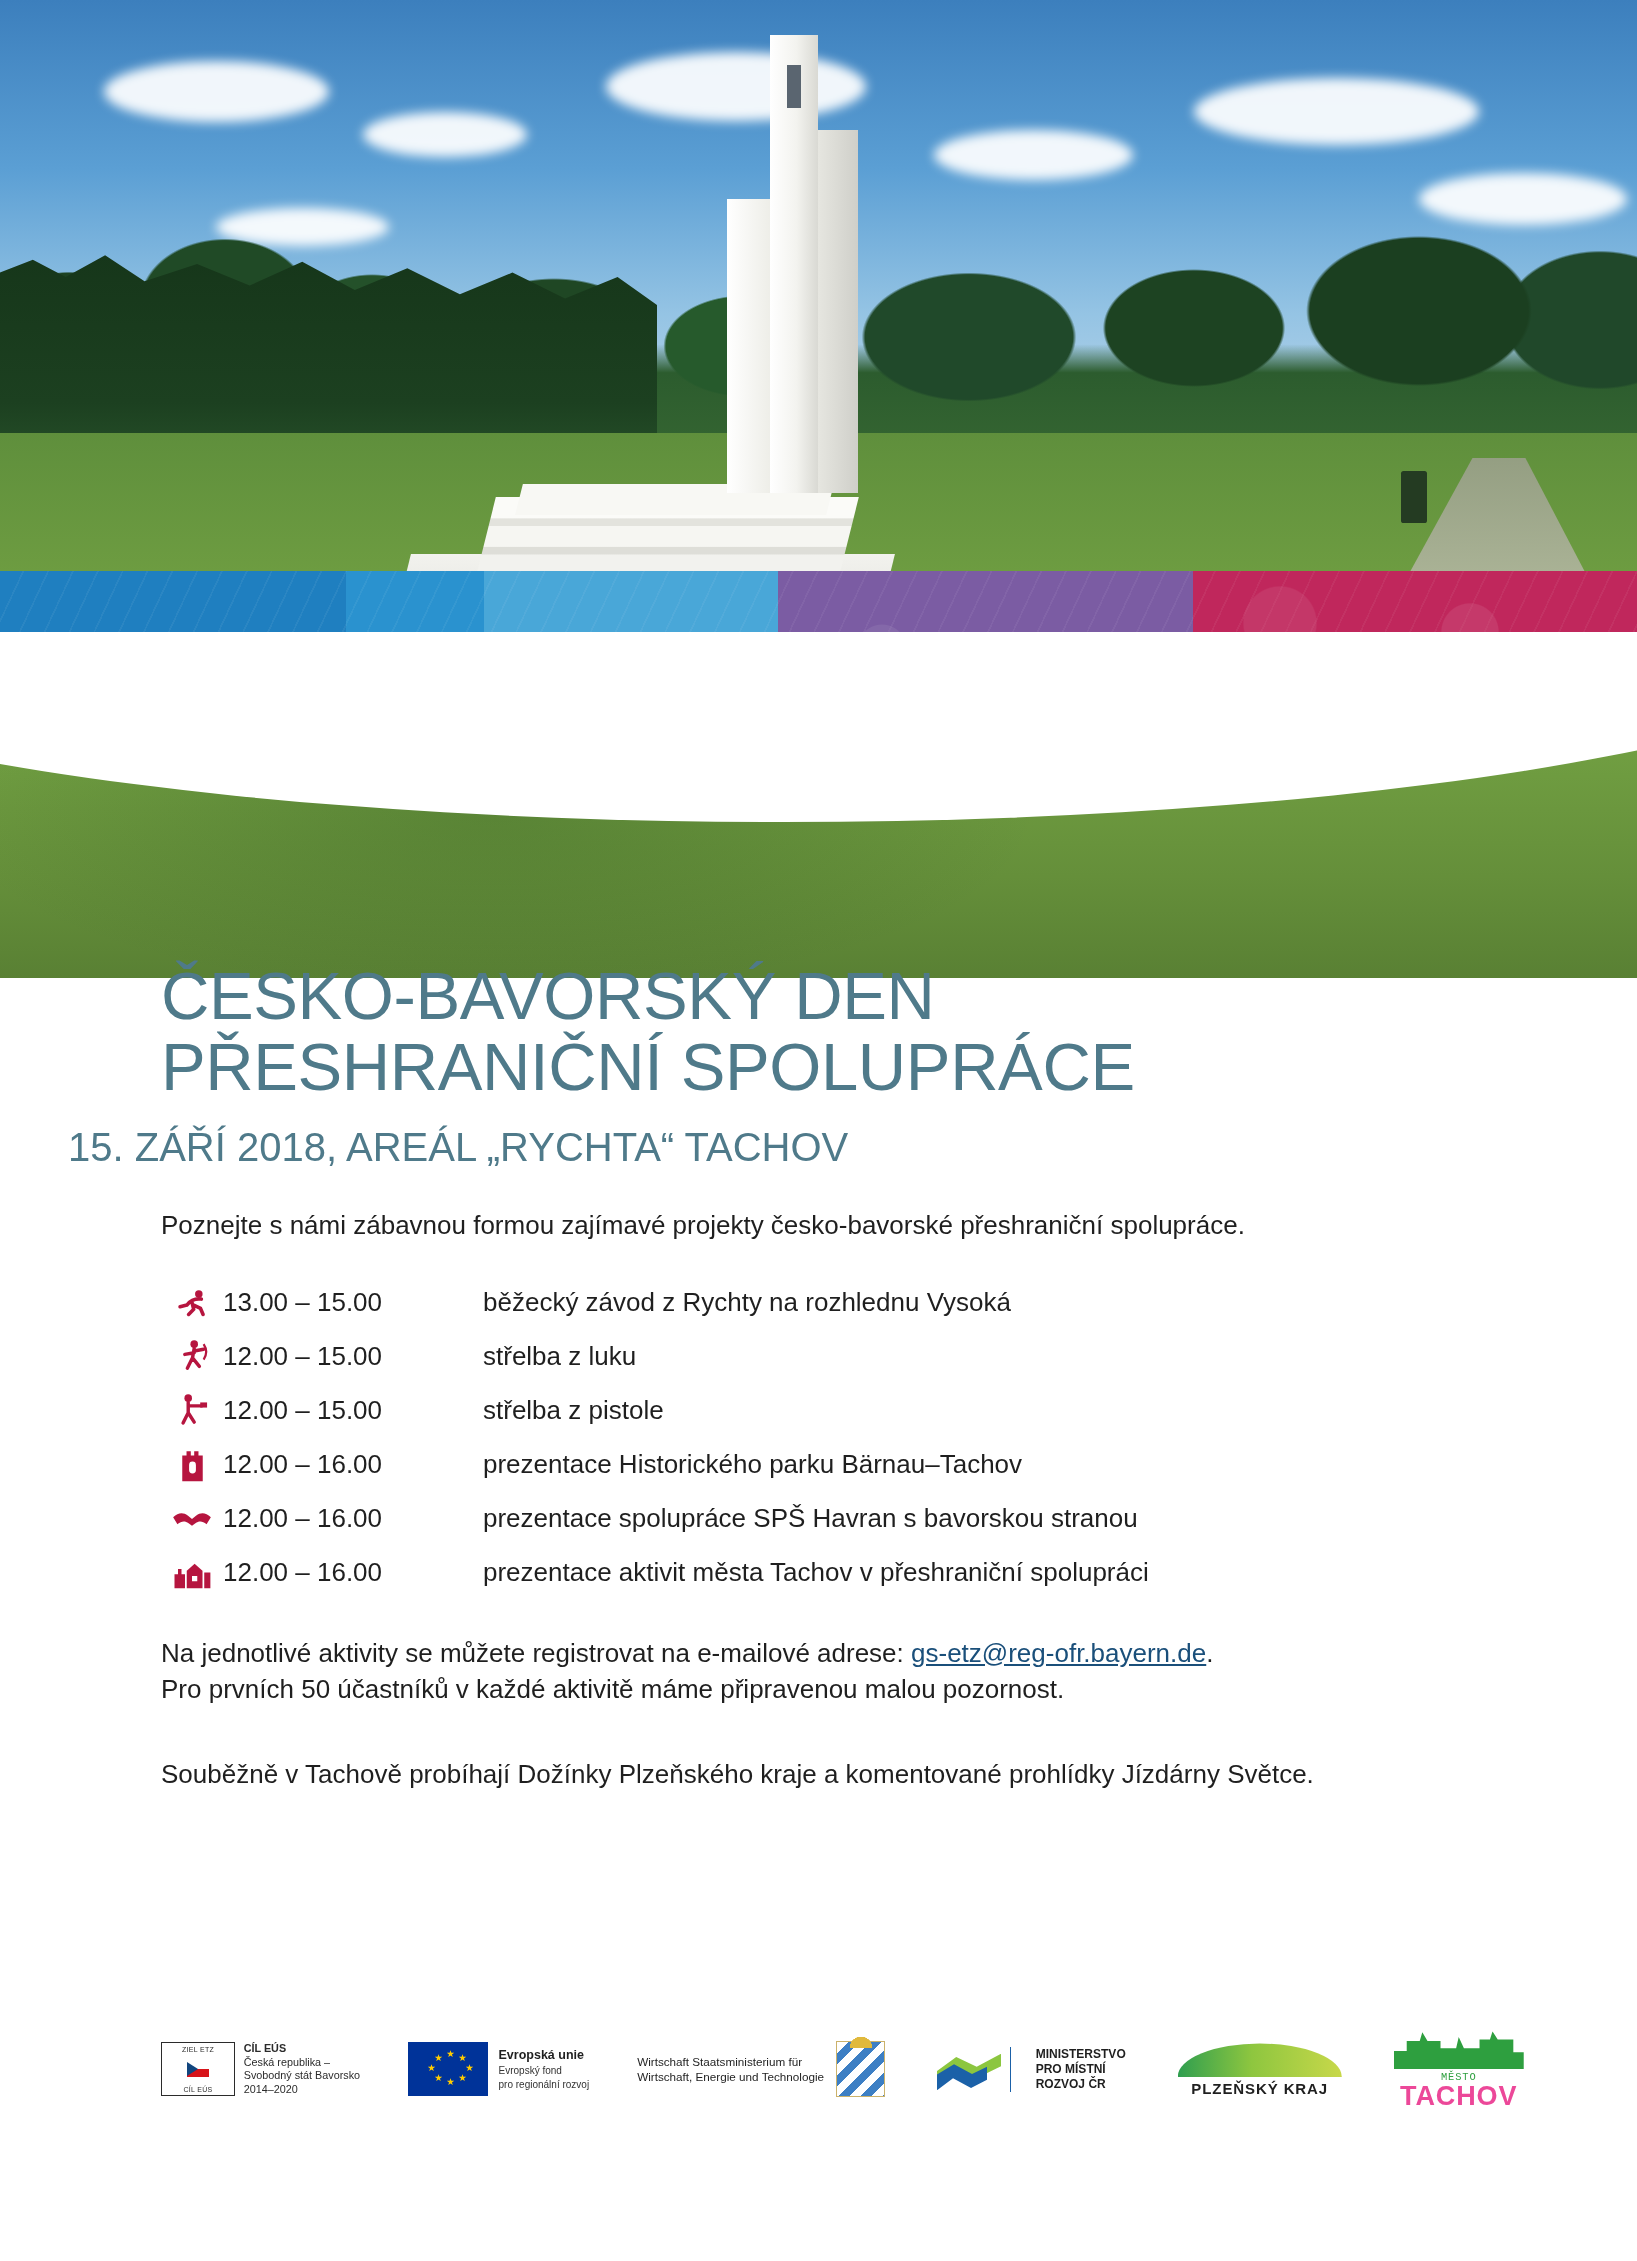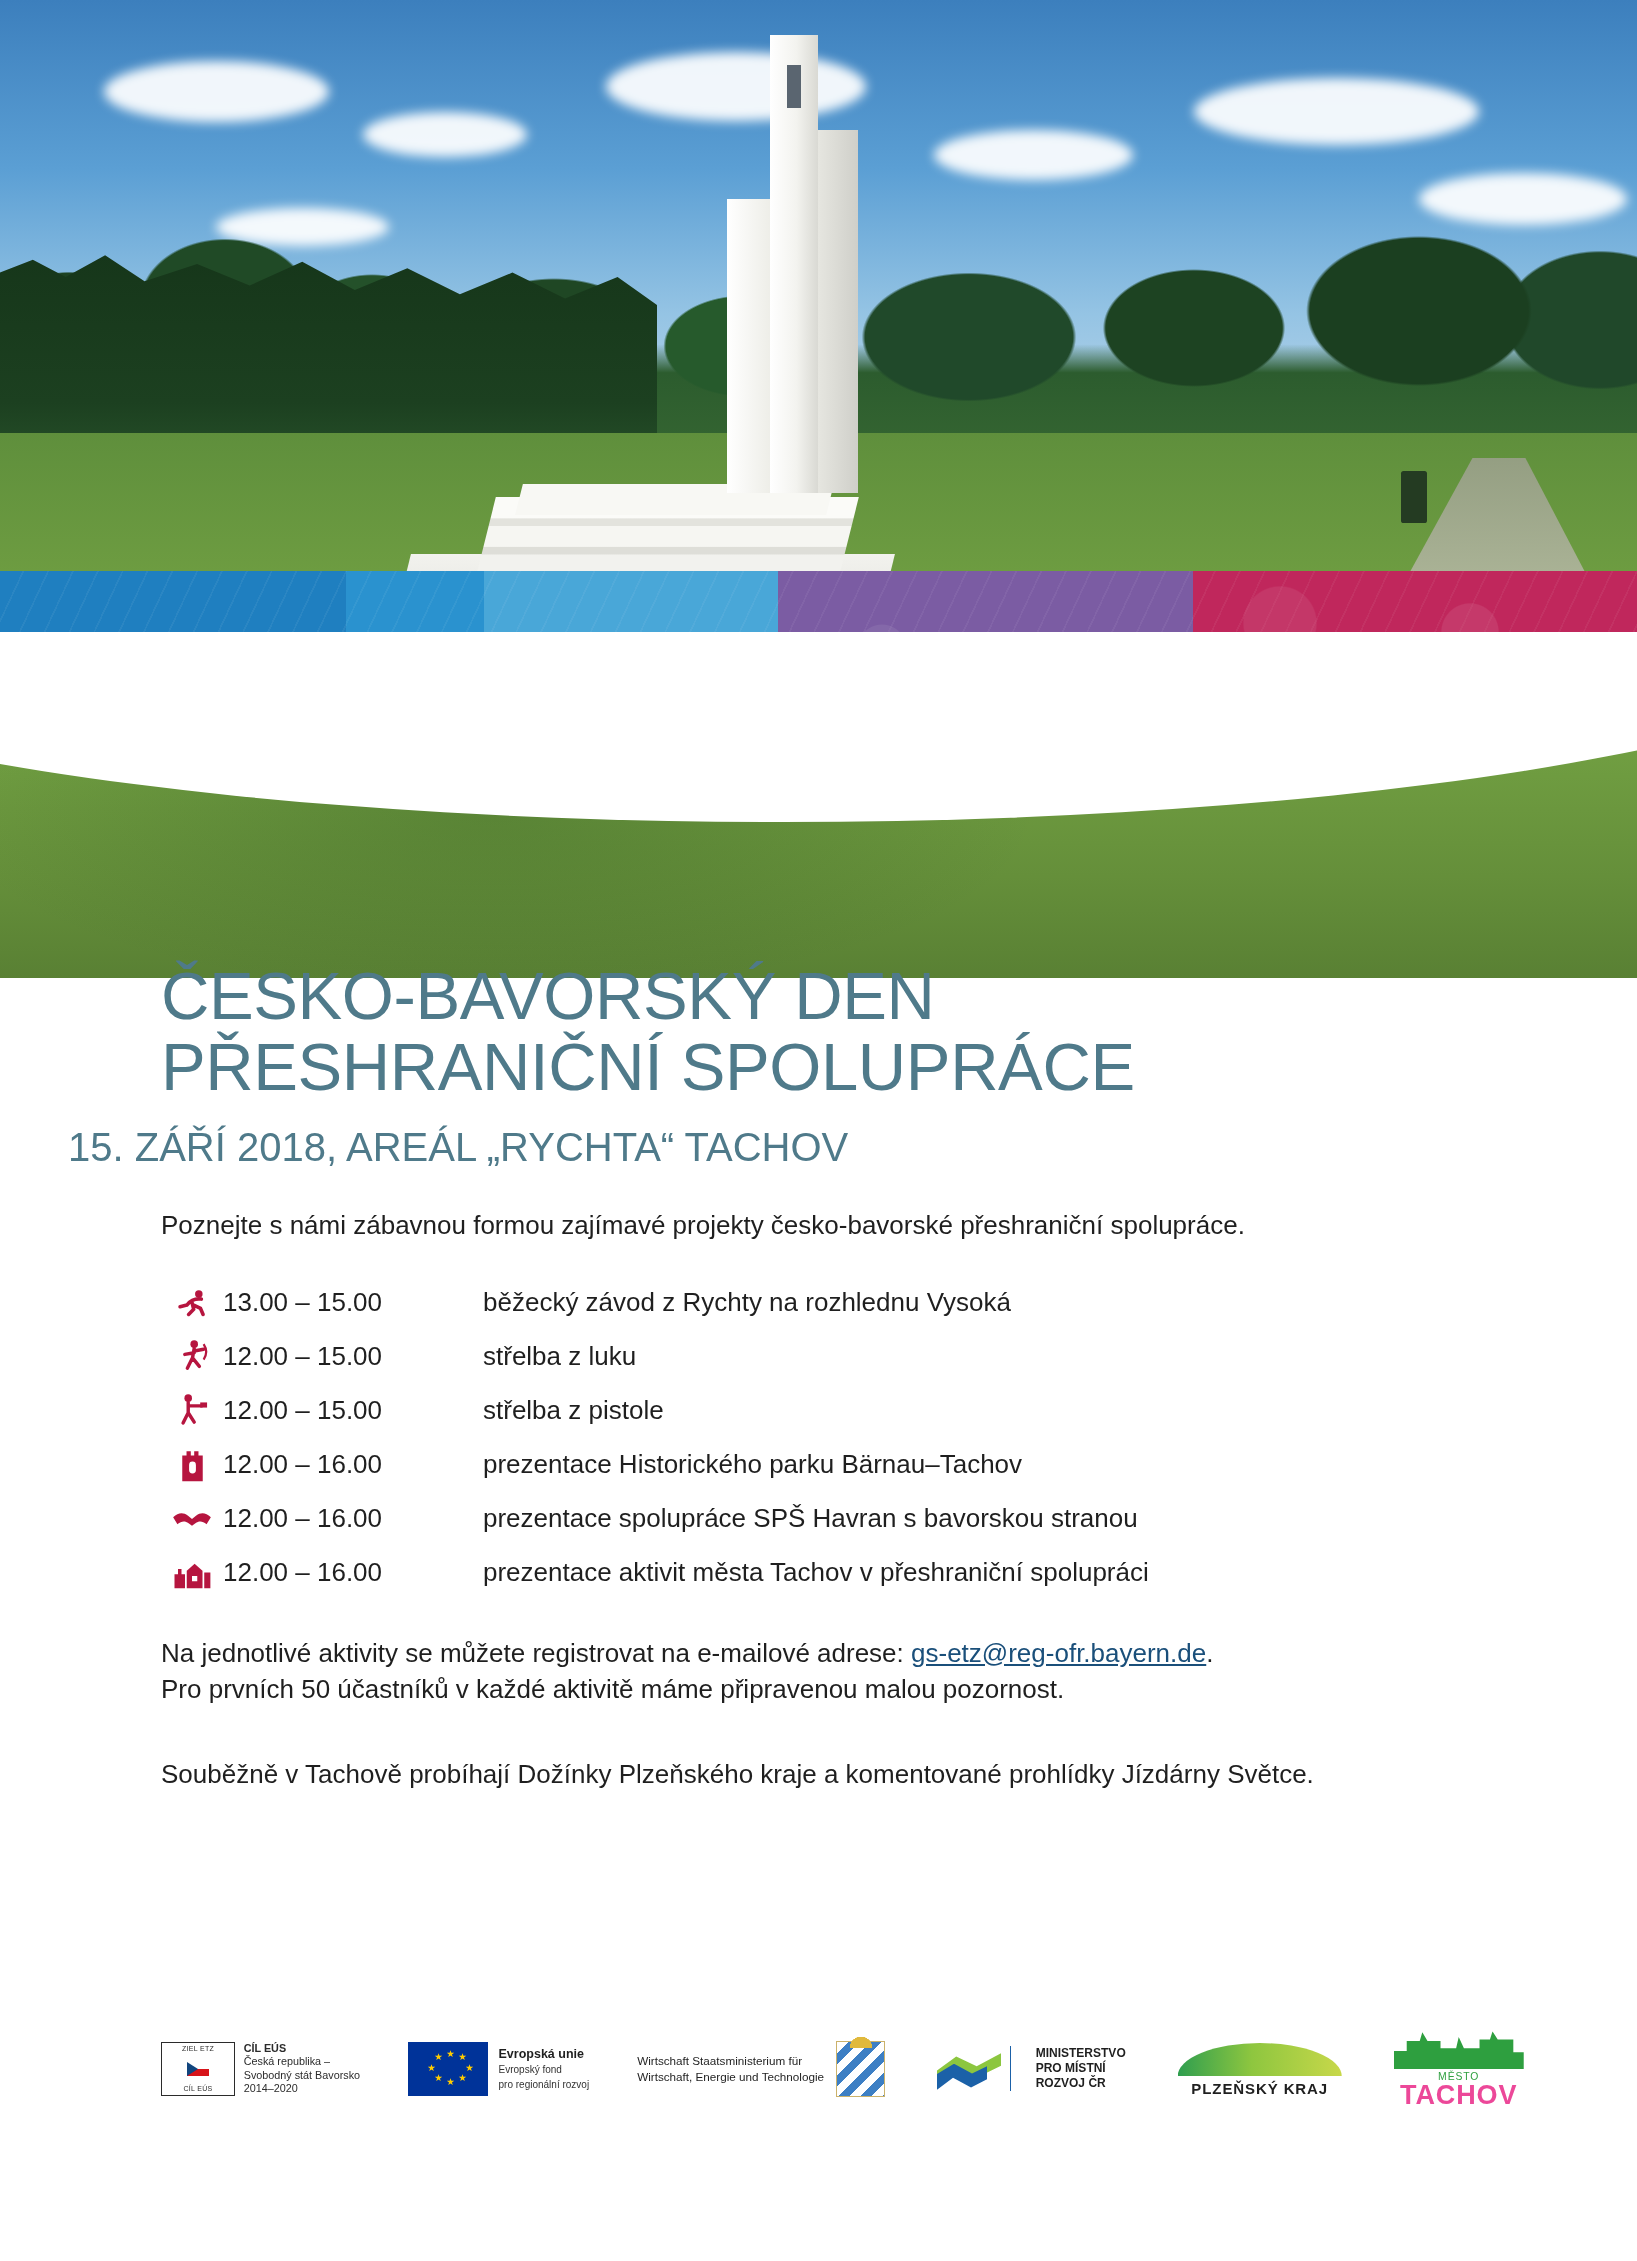--- a/index.html
+++ b/index.html
@@ -383,21 +383,21 @@
 
   .tachov {
     margin-left: 52px;
     width: 130px; text-align: center;
   }
   .tachov-sk {
     width: 130px; height: 40px;
     background: #2e9f3f;
     clip-path: polygon(0 100%, 0 55%, 10% 55%, 10% 30%, 20% 30%, 22% 8%, 26% 30%, 36% 30%, 36% 48%, 48% 48%, 50% 20%, 54% 48%, 66% 48%, 66% 26%, 74% 26%, 76% 6%, 80% 26%, 92% 26%, 92% 58%, 100% 58%, 100% 100%);
   }
-  .tachov-t1 { font-size: 10.4px; color: #2e9f3f; letter-spacing: 0.9px; margin-top: 1.7px; }
+  .tachov-t1 { font-size: 10.4px; color: #2e9f3f; letter-spacing: 0.9px; margin-top: 1.7px; font-family: Liberation Mono, monospace; }
   .tachov-t2 { font-size: 27px; color: #ec4899; font-weight: bold; letter-spacing: 0.9px; line-height: 1; }
 </style>
 </head>
 <body>
 
 <div class="hero">
   <div class="sky"></div>
   <div class="cloud" style="left:104px; top:61px; width:225px; height:61px;"></div>
   <div class="cloud" style="left:363px; top:112px; width:164px; height:45px;"></div>
   <div class="cloud" style="left:606px; top:52px; width:260px; height:69px;"></div>

